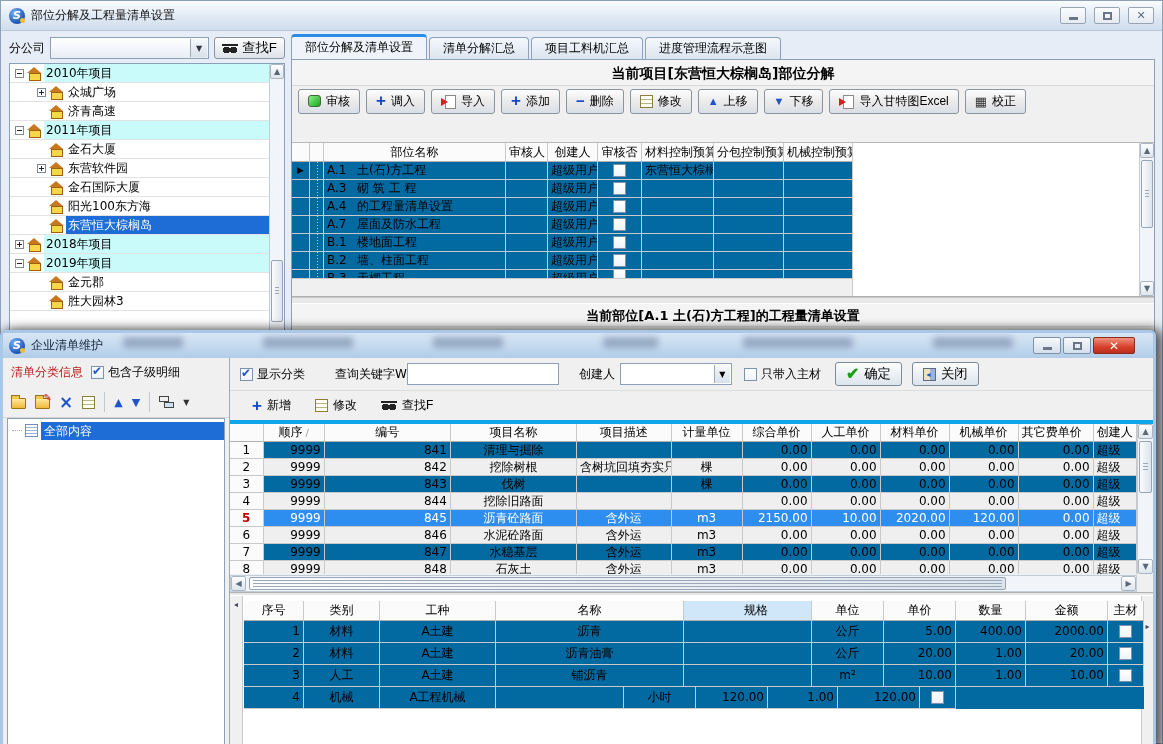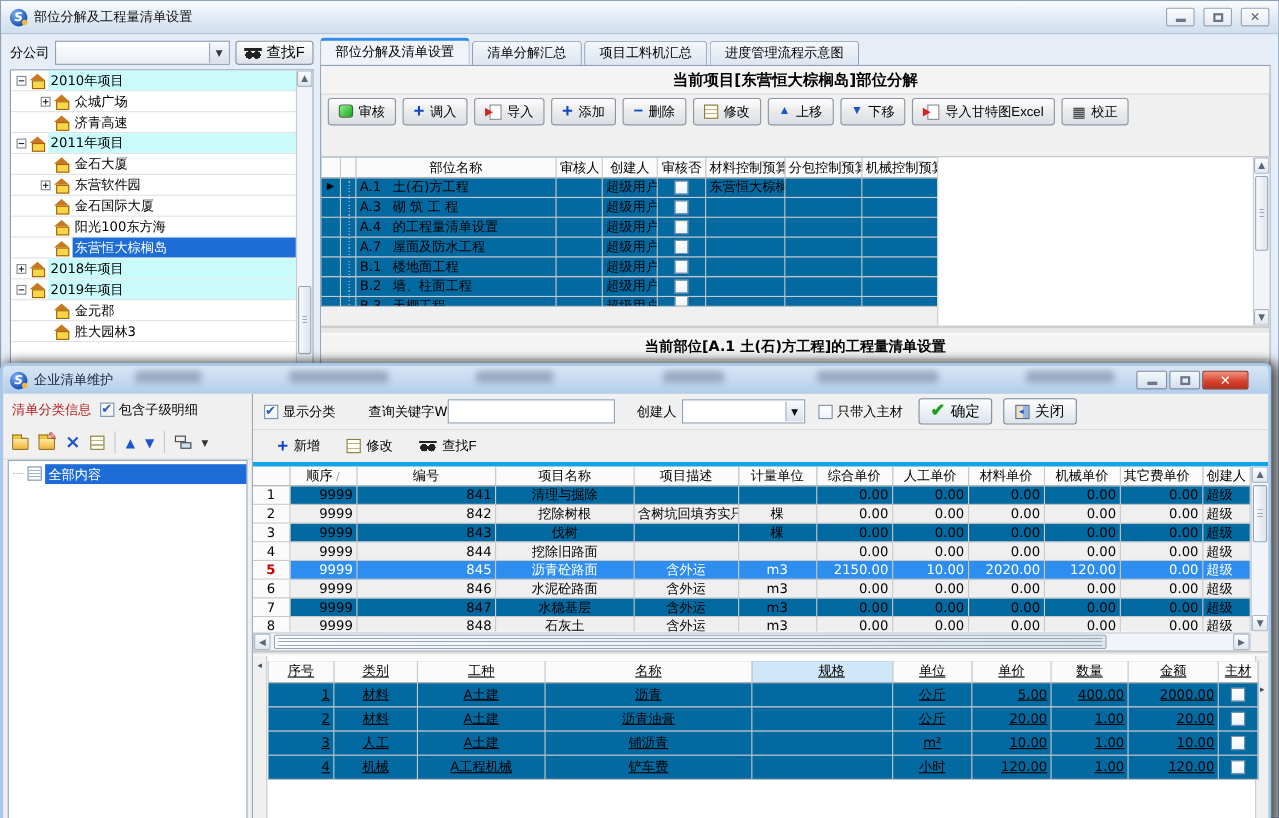--- a/index.html
+++ b/index.html
@@ -183,21 +183,21 @@
   .d-unit{width:72px; text-align:center;} .d-p{width:70px; text-align:right;}
   .d-p2{width:76px; text-align:right;} .d-crt{width:44px; text-align:left;}
   .sort { color:#999; font-size:10px; margin-left:3px; }
   .d-hscroll { margin:1px 16px 0 0; }
   .splitter { height:4px; background:#e8e8e8; border-top:1px solid #b0b0b0; border-bottom:1px solid #fff; }
   
   .d-bottom { flex:1; background:#fff; position:relative; overflow:hidden; }
   .gutter-l { position:absolute; left:0; top:0; bottom:0; width:13px; background:#f0f0f0; border-right:1px solid #c8c8c8; font-size:8px; color:#445; padding-top:4px; text-align:center;}
   .gutter-r { position:absolute; right:0; top:0; bottom:0; width:12px; background:#f0f0f0; border-left:1px solid #c8c8c8; font-size:8px; color:#445; padding-top:26px; text-align:center;}
   .dt { position:absolute; left:14px; top:5px; }
-  .dt .tr { height:22px; line-height:21px;text-decoration:underline; }
+  .dt .tr { height:22px; line-height:21px; }
   .dt .tr.hdr { height:20px; line-height:19px; }
   .b-no{width:60px; text-align:right;} .b-cat{width:76px; text-align:center;} .b-trade{width:116px; text-align:center;}
   .b-name{width:188px; text-align:center;} .b-spec{width:128px; text-align:center;padding-left:20px;}
   .b-unit{width:72px; text-align:center;} .b-price{width:72px; text-align:right;}
   .b-qty{width:70px; text-align:right;} .b-amt{width:82px; text-align:right;}
   .b-main{width:36px; display:flex; align-items:center; justify-content:center; padding:0;}
   .hl-spec { background:#cfe7f9; }
 </style>
 </head>
 <body>
@@ -797,21 +797,20 @@
     <span class="td b-price">10.00</span>
     <span class="td b-qty">1.00</span>
     <span class="td b-amt">10.00</span>
     <span class="td b-main">
                   <span class="cb"></span>
                 </span>
   </div><div class="tr">
     <span class="td b-no">4</span>
     <span class="td b-cat">机械</span>
     <span class="td b-trade">A工程机械</span>
-    <span class="td b-name">铲车费</span>
     <span class="td b-spec"></span>
     <span class="td b-unit">小时</span>
     <span class="td b-price">120.00</span>
     <span class="td b-qty">1.00</span>
     <span class="td b-amt">120.00</span>
     <span class="td b-main">
                   <span class="cb"></span>
                 </span>
   </div></div>
         </div>

